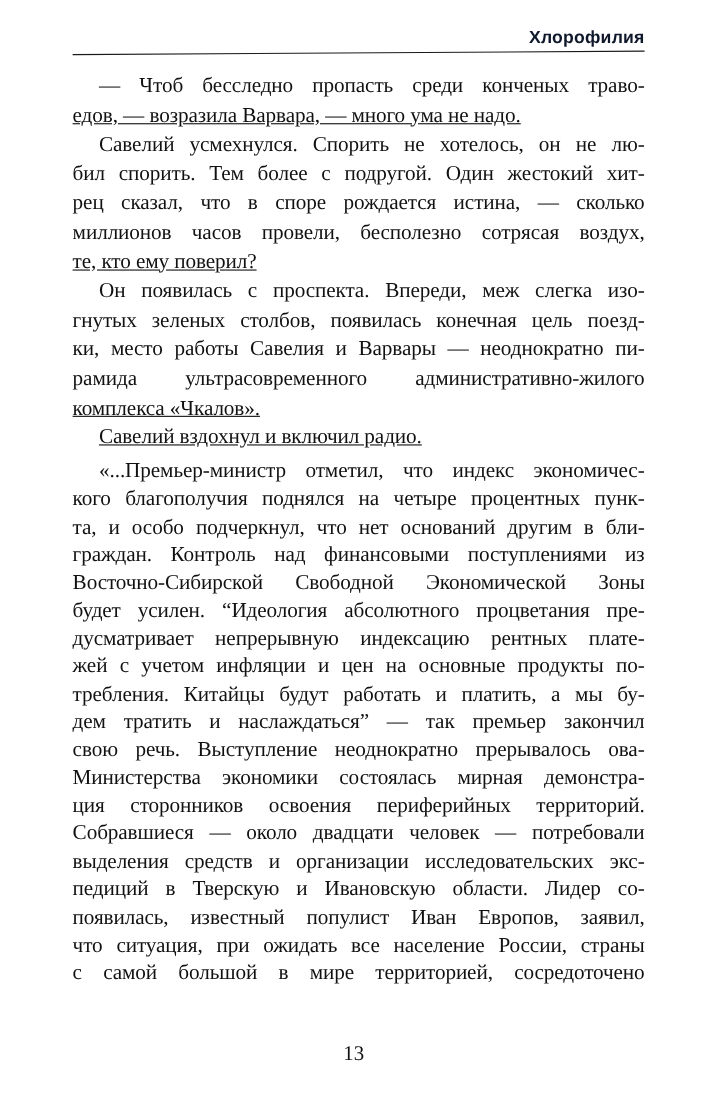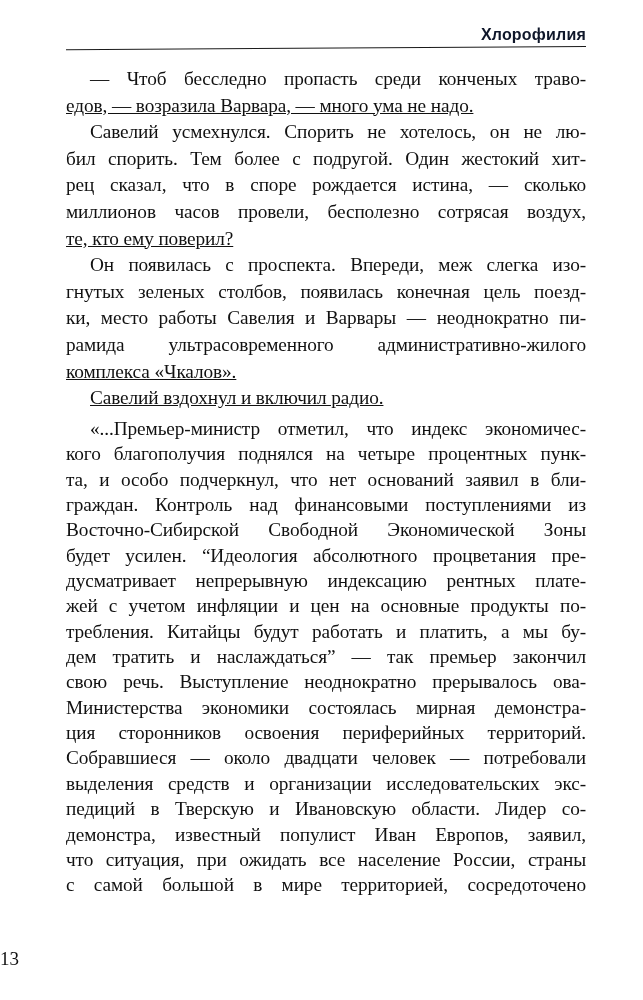--- a/index.html
+++ b/index.html
@@ -64,21 +64,21 @@
     }
     .line.last {
       text-align-last: left;
       text-decoration: underline;
     }
     .page-number {
       position: absolute;
       left: 0;
       width: 643px;
       top: 948px;
-      text-align: left;
+      text-align: center;
       font-size: 19px;
       color: #111;
     }
   </style>
 </head>
 <body>
 
 <header class="running-head">
   <span class="running-title">Хлорофилия</span>
   <div class="head-rule"></div>
@@ -96,33 +96,33 @@
       <span class="line indent">Он появилась с проспекта. Впереди, меж слегка изо-</span>
       <span class="line">гнутых зеленых столбов, появилась конечная цель поезд-</span>
       <span class="line">ки, место работы Савелия и Варвары — неоднократно пи-</span>
       <span class="line">рамида ультрасовременного административно-жилого</span>
       <span class="line last">комплекса «Чкалов».</span>
       <span class="line indent last">Савелий вздохнул и включил радио.</span>
     </div>
   <div class="text-block block-2" id="block-2">
       <span class="line indent">«...Премьер-министр отметил, что индекс экономичес-</span>
       <span class="line">кого благополучия поднялся на четыре процентных пунк-</span>
-      <span class="line">та, и особо подчеркнул, что нет оснований заявил в бли-</span>
+      <span class="line">та, и особо подчеркнул, что нет оснований другим в бли-</span>
       <span class="line">граждан. Контроль над финансовыми поступлениями из</span>
       <span class="line">Восточно-Сибирской Свободной Экономической Зоны</span>
       <span class="line">будет усилен. “Идеология абсолютного процветания пре-</span>
       <span class="line">дусматривает непрерывную индексацию рентных плате-</span>
       <span class="line">жей с учетом инфляции и цен на основные продукты по-</span>
       <span class="line">требления. Китайцы будут работать и платить, а мы бу-</span>
       <span class="line">дем тратить и наслаждаться” — так премьер закончил</span>
       <span class="line">свою речь. Выступление неоднократно прерывалось ова-</span>
       <span class="line">Министерства экономики состоялась мирная демонстра-</span>
       <span class="line">ция сторонников освоения периферийных территорий.</span>
       <span class="line">Собравшиеся — около двадцати человек — потребовали</span>
       <span class="line">выделения средств и организации исследовательских экс-</span>
       <span class="line">педиций в Тверскую и Ивановскую области. Лидер со-</span>
-      <span class="line">демонстра, известный популист Иван Европов, заявил,</span>
+      <span class="line">появилась, известный популист Иван Европов, заявил,</span>
       <span class="line">что ситуация, при ожидать все население России, страны</span>
       <span class="line">с самой большой в мире территорией, сосредоточено</span>
     </div>
 </main>
 
 <footer class="page-number">13</footer>
 
 </body></html>

